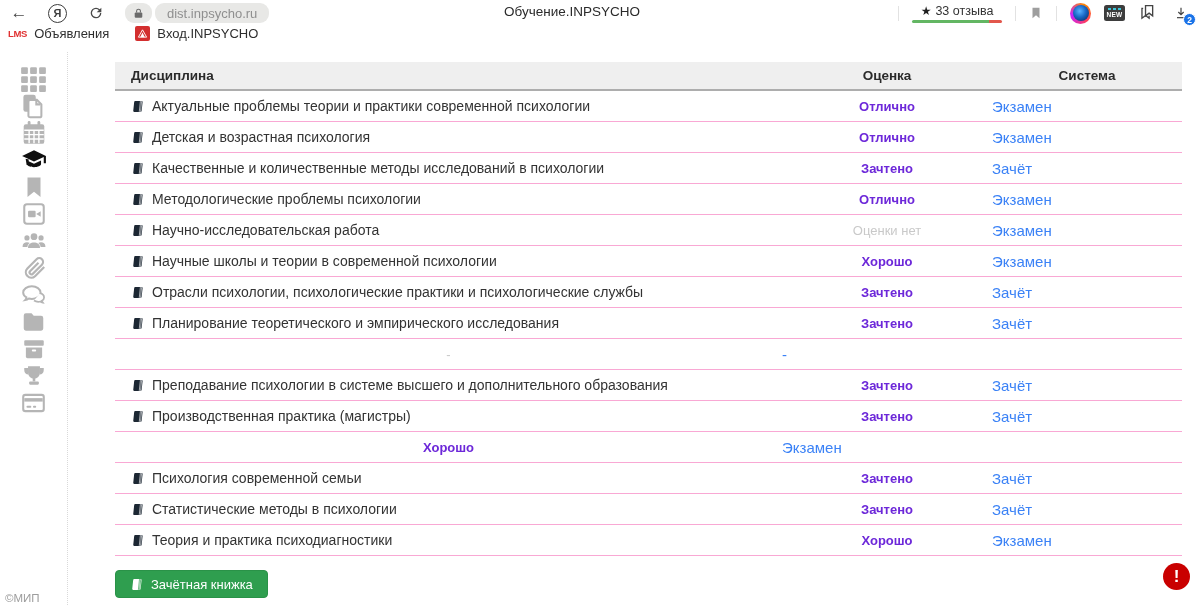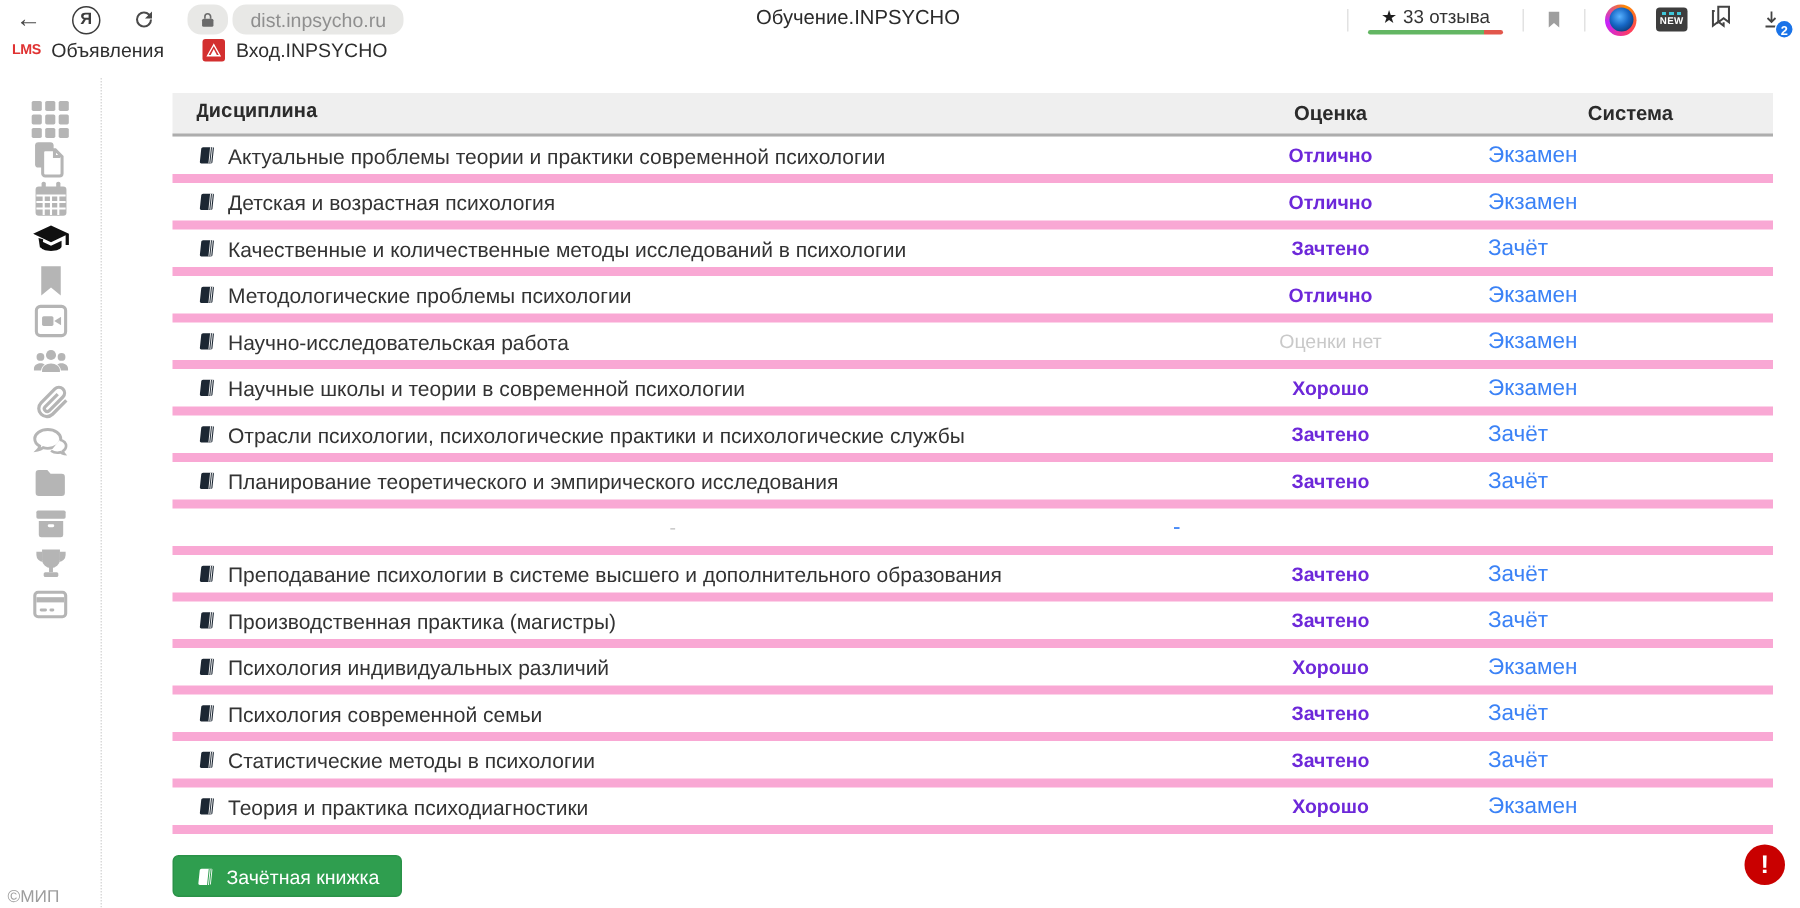--- a/index.html
+++ b/index.html
@@ -51,23 +51,23 @@
   .page { position:relative; height:553px; display:flex; }
   .sidebar { width:68px; border-right:1px dotted #d9d9d9; display:flex; flex-direction:column;
     align-items:center; padding-top:13px; position:relative; }
   .side-ic { width:30px; height:27px; display:flex; align-items:center; justify-content:center; color:#b5b5b5; }
   .side-ic.active { color:#101010; }
   .side-copy { position:absolute; bottom:1px; left:5px; font-size:11.5px; color:#9d9d9d; }
 
   .main { position:relative; flex:1; }
   .gradetable { margin:10px 0 0 47px; width:1067px; }
   .trow { display:grid; grid-template-columns:1fr 210px 190px; align-items:center;
-    height:31px; border-bottom:6px solid #f9a8d4; }
+    height:31px; border-bottom:1px solid #f9a8d4; }
   .thead { height:29px; background:#efefef; border-bottom:2px solid #adadad; }
-  .thead .c-name { font-weight:bold; font-size:13.5px; color:#2b2b2b; padding-left:16px;font-family:Liberation Mono, monospace; }
+  .thead .c-name { font-weight:bold; font-size:13.5px; color:#2b2b2b; padding-left:16px; }
   .thead .c-mid, .thead .c-sys { font-weight:bold; font-size:13.5px; color:#2b2b2b; text-align:center; }
   .c-name { display:flex; align-items:center; gap:8px; padding-left:16px; font-size:14px; color:#333; }
   .book-ic { flex:0 0 auto; display:flex; transform:skewX(-6deg); }
   .c-grade { text-align:center; font-size:13px; font-weight:bold; color:#6d28d9; }
   .c-grade.muted { font-weight:normal; color:#c9c9c9; }
   .c-sys { text-align:left; font-size:15px; color:#3b82f6; }
 
   .gradebook-btn { margin:14px 0 0 47px; display:inline-flex; align-items:center; gap:8px;
     background:#2f9e4f; border:1px solid #2a9248; border-radius:4px; height:28px; padding:0 14px;
     color:#fff; font-size:13px; font-weight:normal; cursor:pointer; }
@@ -389,29 +389,20 @@
                 <path d="M5 4c0-1.1.9-2 2-2h12c.8 0 1.5.7 1.5 1.5v17c0 .8-.7 1.5-1.5 1.5H7c-1.1 0-2-.9-2-2V4z" fill="#1c2733"></path>
                 <path d="M16.3 2v20M18.6 2v20" stroke="#fff" stroke-width="1.1"></path>
               </svg>
             </span>
             <span>Производственная практика (магистры)</span>
           </div>
           <div class="c-grade">Зачтено</div>
           <div class="c-sys">Зачёт</div>
         </div>
         <div class="trow">
-          <div class="c-name">
-            <span class="book-ic">
-              <svg width="13" height="13" viewBox="0 0 24 24">
-                <path d="M5 4c0-1.1.9-2 2-2h12c.8 0 1.5.7 1.5 1.5v17c0 .8-.7 1.5-1.5 1.5H7c-1.1 0-2-.9-2-2V4z" fill="#1c2733"></path>
-                <path d="M16.3 2v20M18.6 2v20" stroke="#fff" stroke-width="1.1"></path>
-              </svg>
-            </span>
-            <span>Психология индивидуальных различий</span>
-          </div>
           <div class="c-grade">Хорошо</div>
           <div class="c-sys">Экзамен</div>
         </div>
         <div class="trow">
           <div class="c-name">
             <span class="book-ic">
               <svg width="13" height="13" viewBox="0 0 24 24">
                 <path d="M5 4c0-1.1.9-2 2-2h12c.8 0 1.5.7 1.5 1.5v17c0 .8-.7 1.5-1.5 1.5H7c-1.1 0-2-.9-2-2V4z" fill="#1c2733"></path>
                 <path d="M16.3 2v20M18.6 2v20" stroke="#fff" stroke-width="1.1"></path>
               </svg>

